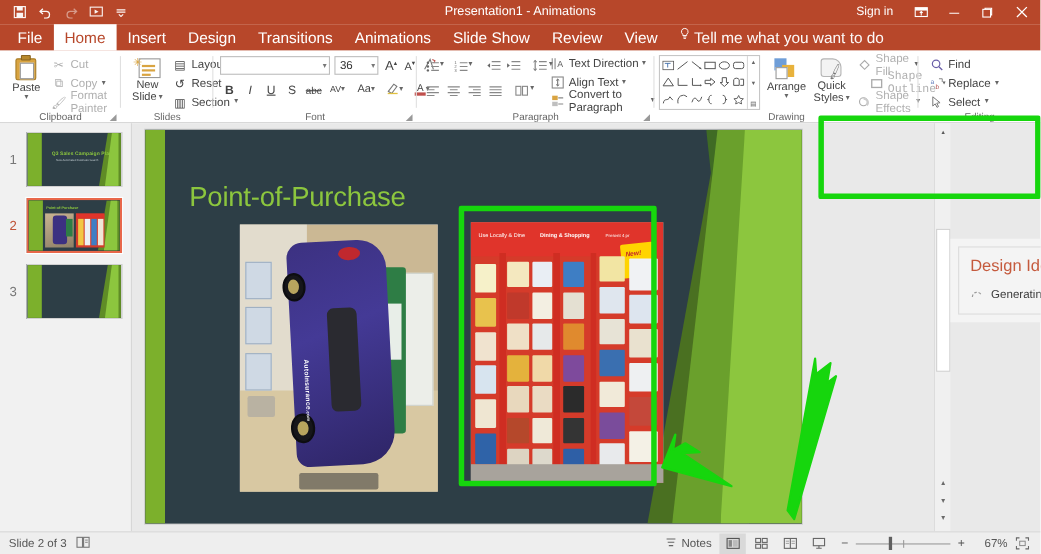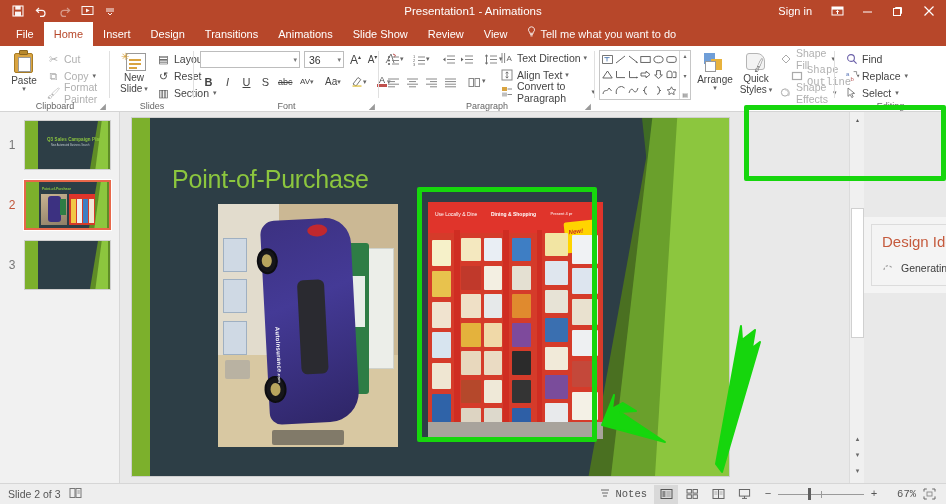--- a/index.html
+++ b/index.html
@@ -38,21 +38,21 @@
   }
   .win-btn.close { width: 34px; font-size: 13px; }
 
   
   .tabstrip {
     position: absolute; top: 22px; left: 0; width: 946px; height: 24px;
     background: #b7472a; color: #fff;
   }
   .tabs { display: flex; align-items: stretch; height: 24px; padding-left: 6px; }
   .tab {
-    padding: 0 10px; height: 24px; line-height: 24px; font-size: 11px; color: #fff; white-space: nowrap;
+    padding: 0 10px; height: 24px; line-height: 24px; font-size: 14px; color: #fff; white-space: nowrap;
   }
   .tab.active { background: #ffffff; color: #b7472a; }
   .tab.tellme { display: flex; align-items: center; gap: 4px; opacity: .97; }
   .bulb { font-size: 10px; }
   .ts-right { position: absolute; right: 0; top: 0; height: 24px; display: flex; align-items: center; gap: 2px; padding-right: 6px; }
   .share { display: flex; align-items: center; gap: 4px; font-size: 11.5px; color: #fff; padding: 0 6px; }
   .cmt-icon { font-size: 12px; color: #fff; padding: 0 6px; }
 
   
   .ribbon {
@@ -279,21 +279,21 @@
   .di-spin { position: absolute; left: 10px; top: 37px; width: 13px; height: 12px; color: #9a9a9a; font-size: 10px; }
   .di-bg { position: absolute; left: 744px; top: 105px; width: 202px; height: 76px; background: #f4f4f4; }
 
   
   .statusbar {
     position: absolute; left: 0; top: 483px; width: 946px; height: 21px;
     background: #eeeeee; border-top: 1px solid #d6d6d6;
     display: flex; align-items: center; font-size: 10.5px; color: #555;
   }
   .sb-left { display: flex; align-items: center; gap: 8px; padding-left: 8px; }
-  .sb-right { margin-left: auto; display: flex; align-items: center; gap: 2px; padding-right: 6px; font-family: Liberation Mono, monospace; }
+  .sb-right { margin-left: auto; display: flex; align-items: center; gap: 2px; padding-right: 6px; }
   .sb-item { display: flex; align-items: center; gap: 4px; padding: 0 5px; height: 19px; }
   .viewbtn {
     width: 24px; height: 19px; display: flex; align-items: center; justify-content: center;
     font-size: 11px; color: #555;
   }
   .viewbtn.active { background: #d9d9d9; }
   .zoomctl { display: flex; align-items: center; gap: 5px; padding: 0 5px; }
   .zm-sign { font-size: 11px; color: #555; width: 10px; text-align: center; }
   .zm-track { position: relative; width: 86px; height: 12px; display: flex; align-items: center; }
   .zm-line { position: absolute; left: 0; right: 0; height: 1px; background: #9a9a9a; }
@@ -771,20 +771,21 @@
       <div class="small-cmd disabled" style="left:182px; top:39px;">
         <span class="sc-ico">
           <svg width="12" height="12" viewBox="0 0 12 12">
               <circle cx="5" cy="5.5" r="3.6" fill="none" stroke="#aaa" stroke-width="1"></circle>
               <path d="M8 8.6 a3.6 3.6 0 0 0 -3 -6" fill="none" stroke="#ccc" stroke-width="2"></path>
             </svg>
         </span>
         <span>Shape Effects</span>
         <span class="caret-sm">▾</span>
       </div>
+      <div class="rgroup-label">Drawing</div>
       <div class="rgroup-sep" style="right:0;"></div>
     </div>
 
     <div class="rgroup" style="left:835px; width:111px;">
       <div class="ed-cmd" style="left:10px; top:5px;">
         <span class="sc-ico">
           <svg width="12" height="12" viewBox="0 0 12 12">
               <circle cx="5" cy="5" r="3.4" fill="none" stroke="#6a5fa8" stroke-width="1.1"></circle>
               <path d="M7.6 7.6 L10.6 10.6" stroke="#6a5fa8" stroke-width="1.2"></path>
             </svg>

